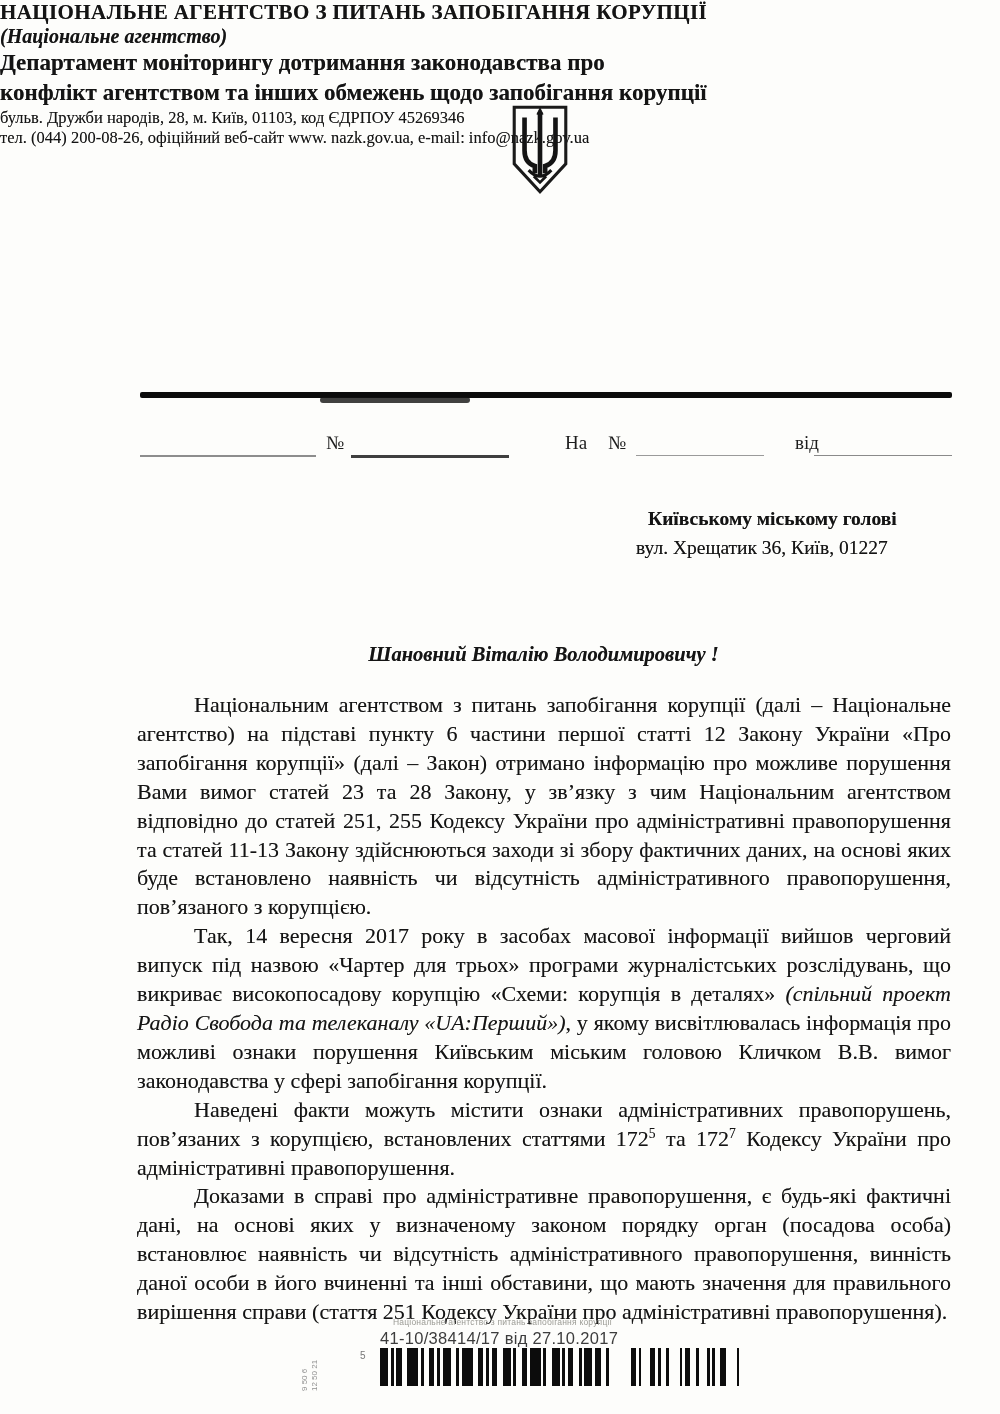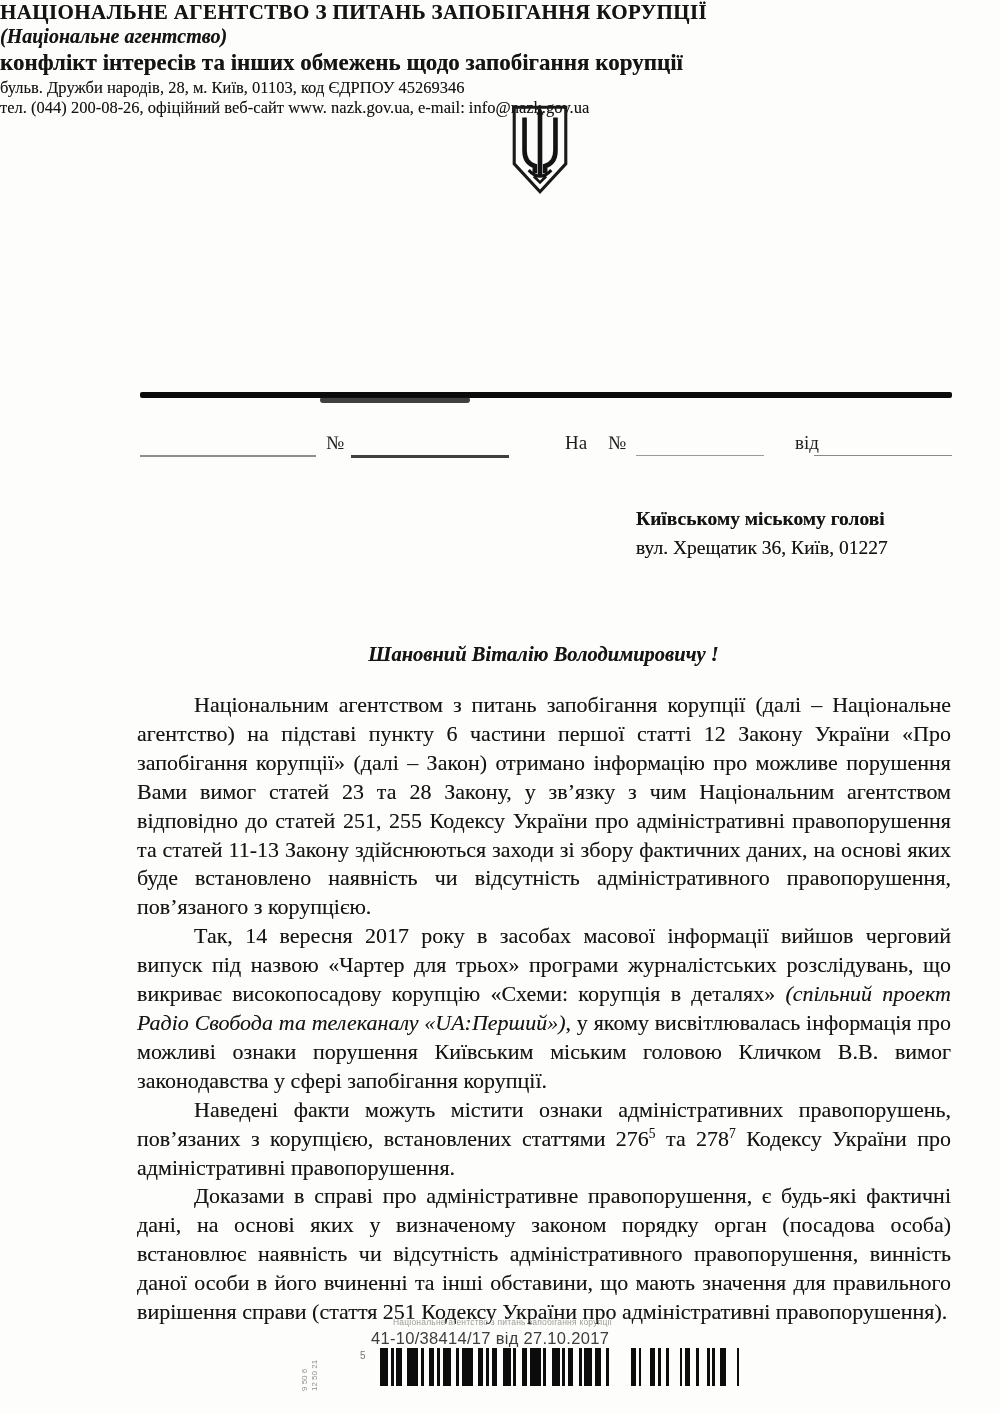--- a/index.html
+++ b/index.html
@@ -27,36 +27,36 @@
   
   .ref-label{position:absolute;top:432px;font-size:19px;color:#1d1d1d;}
   .blank{position:absolute;top:432px;height:23px;}
   .blank.b1{left:140px;width:176px;border-bottom:2px solid #8d8d8d;}
   .blank.b2{left:351px;width:158px;border-bottom:3px solid #3f3f3f;}
   .blank.b3{left:636px;width:128px;border-bottom:1.5px solid #9a9a9a;}
   .blank.b4{left:814px;width:138px;border-bottom:1.5px solid #8a8a8a;}
 
   
   .recipient{position:absolute;left:636px;top:505px;font-size:19.5px;line-height:28.5px;}
-  .recipient .bold{font-weight:bold;}
+  .recipient .bold{font-weight:bold;margin-left:12px;}
 
   
   .salutation{position:absolute;left:137px;width:813px;top:643px;text-align:center;
     font-size:20.5px;font-weight:bold;font-style:italic;}
 
   
   .body-text{position:absolute;left:137px;top:691px;width:814px;}
   .body-text p{margin:0;text-indent:57px;text-align:justify;
     font-size:22px;line-height:28.9px;}
   .body-text sup{font-size:0.62em;line-height:0;vertical-align:super;}
 
   
   .stamp-agency{position:absolute;left:393px;top:1317px;font-size:8.5px;color:#9b9b95;
     font-family:"Liberation Sans",sans-serif;white-space:nowrap;letter-spacing:.2px;}
-  .stamp-number{position:absolute;left:371px;top:1329px;font-size:16.5px;color:#3d3d3d;
+  .stamp-number{position:absolute;left:380px;top:1329px;font-size:16.5px;color:#3d3d3d;
     font-family:"Liberation Sans",sans-serif;white-space:nowrap;letter-spacing:.3px;}
   .side-codes{position:absolute;left:283px;top:1352px;width:56px;height:22px;
     transform:rotate(-90deg);transform-origin:center;
     font-family:"Liberation Sans",sans-serif;font-size:8px;line-height:10px;color:#8f8f8f;white-space:nowrap;}
   .stamp-five{position:absolute;left:360px;top:1350px;font-size:10px;color:#777;
     font-family:"Liberation Sans",sans-serif;}
   .barcode{position:absolute;left:380px;top:1348px;width:365px;height:38px;display:flex;}
   .barcode div{height:100%;}
 </style>
 </head>
@@ -72,21 +72,22 @@
       <path d="M32,8 V69" fill="none" stroke="#141414" stroke-width="4.5"></path>
       <path d="M29,10 L32,4 L35,10" fill="#141414" stroke="#141414" stroke-width="1"></path>
       <path d="M21,64 Q32,76 43,64" fill="none" stroke="#141414" stroke-width="3"></path>
       <path d="M26,70 L32,76 L38,70" fill="none" stroke="#141414" stroke-width="2.5"></path>
     </svg>
   </div>
 
   <div class="org-name ink">НАЦІОНАЛЬНЕ АГЕНТСТВО З ПИТАНЬ ЗАПОБІГАННЯ КОРУПЦІЇ</div>
   <div class="org-short ink">(Національне агентство)</div>
   <div class="dept ink">
-    <div>конфлікт інтересів та інших обмежень щодо запобігання корупції</div>
+    <div>Департамент моніторингу дотримання законодавства про</div>
+    <div>конфлікт агентством та інших обмежень щодо запобігання корупції</div>
   </div>
   <div class="addr soft">бульв. Дружби народів, 28, м. Київ, 01103, код ЄДРПОУ 45269346</div>
   <div class="contacts soft">тел. (044) 200-08-26, офіційний веб-сайт www. nazk.gov.ua, e-mail: info@nazk.gov.ua</div>
 
   <div class="rule"></div>
   <div class="rule-smudge"></div>
 
   <span class="blank b1"></span>
   <span class="ref-label" style="left:326px">№</span>
   <span class="blank b2"></span>
@@ -99,21 +100,21 @@
   <div class="recipient ink">
     <div class="bold">Київському міському голові</div>
     <div>вул. Хрещатик 36, Київ, 01227</div>
   </div>
 
   <div class="salutation ink">Шановний Віталію Володимировичу !</div>
 
   <div class="body-text soft">
       <p><span>Національним агентством з питань запобігання корупції (далі – Національне агентство) на підставі пункту 6 частини першої статті 12 Закону України «Про запобігання корупції» (далі – Закон) отримано інформацію про можливе порушення Вами вимог статей 23 та 28 Закону, у зв’язку з чим Національним агентством відповідно до статей 251, 255 Кодексу України про адміністративні правопорушення та статей 11-13 Закону здійснюються заходи зі збору фактичних даних, на основі яких буде встановлено наявність чи відсутність адміністративного правопорушення, пов’язаного з корупцією.</span></p>
       <p><span>Так, 14 вересня 2017 року в засобах масової інформації вийшов черговий випуск під назвою «Чартер для трьох» програми журналістських розслідувань, що викриває високопосадову корупцію «Схеми: корупція в деталях» </span><i>(спільний проект Радіо Свобода та телеканалу «UA:Перший»)</i><span>, у якому висвітлювалась інформація про можливі ознаки порушення Київським міським головою Кличком В.В. вимог законодавства у сфері запобігання корупції.</span></p>
-      <p><span>Наведені факти можуть містити ознаки адміністративних правопорушень, пов’язаних з корупцією, встановлених статтями 276</span><sup>5</sup><span> та 278</span><sup>7</sup><span> Кодексу України про адміністративні правопорушення.</span></p>
+      <p><span>Наведені факти можуть містити ознаки адміністративних правопорушень, пов’язаних з корупцією, встановлених статтями 172</span><sup>5</sup><span> та 172</span><sup>7</sup><span> Кодексу України про адміністративні правопорушення.</span></p>
       <p><span>Доказами в справі про адміністративне правопорушення, є будь-які фактичні дані, на основі яких у визначеному законом порядку орган (посадова особа) встановлює наявність чи відсутність адміністративного правопорушення, винність даної особи в його вчиненні та інші обставини, що мають значення для правильного вирішення справи (стаття 251 Кодексу України про адміністративні правопорушення).</span></p>
     </div>
 
   <div class="stamp-agency">Національне агентство з питань запобігання корупції</div>
   <div class="stamp-number">41-10/38414/17 від 27.10.2017</div>
   <div class="side-codes">
     <div>9 50 6</div>
     <div>12 50 21</div>
   </div>
   <div class="stamp-five">5</div>

